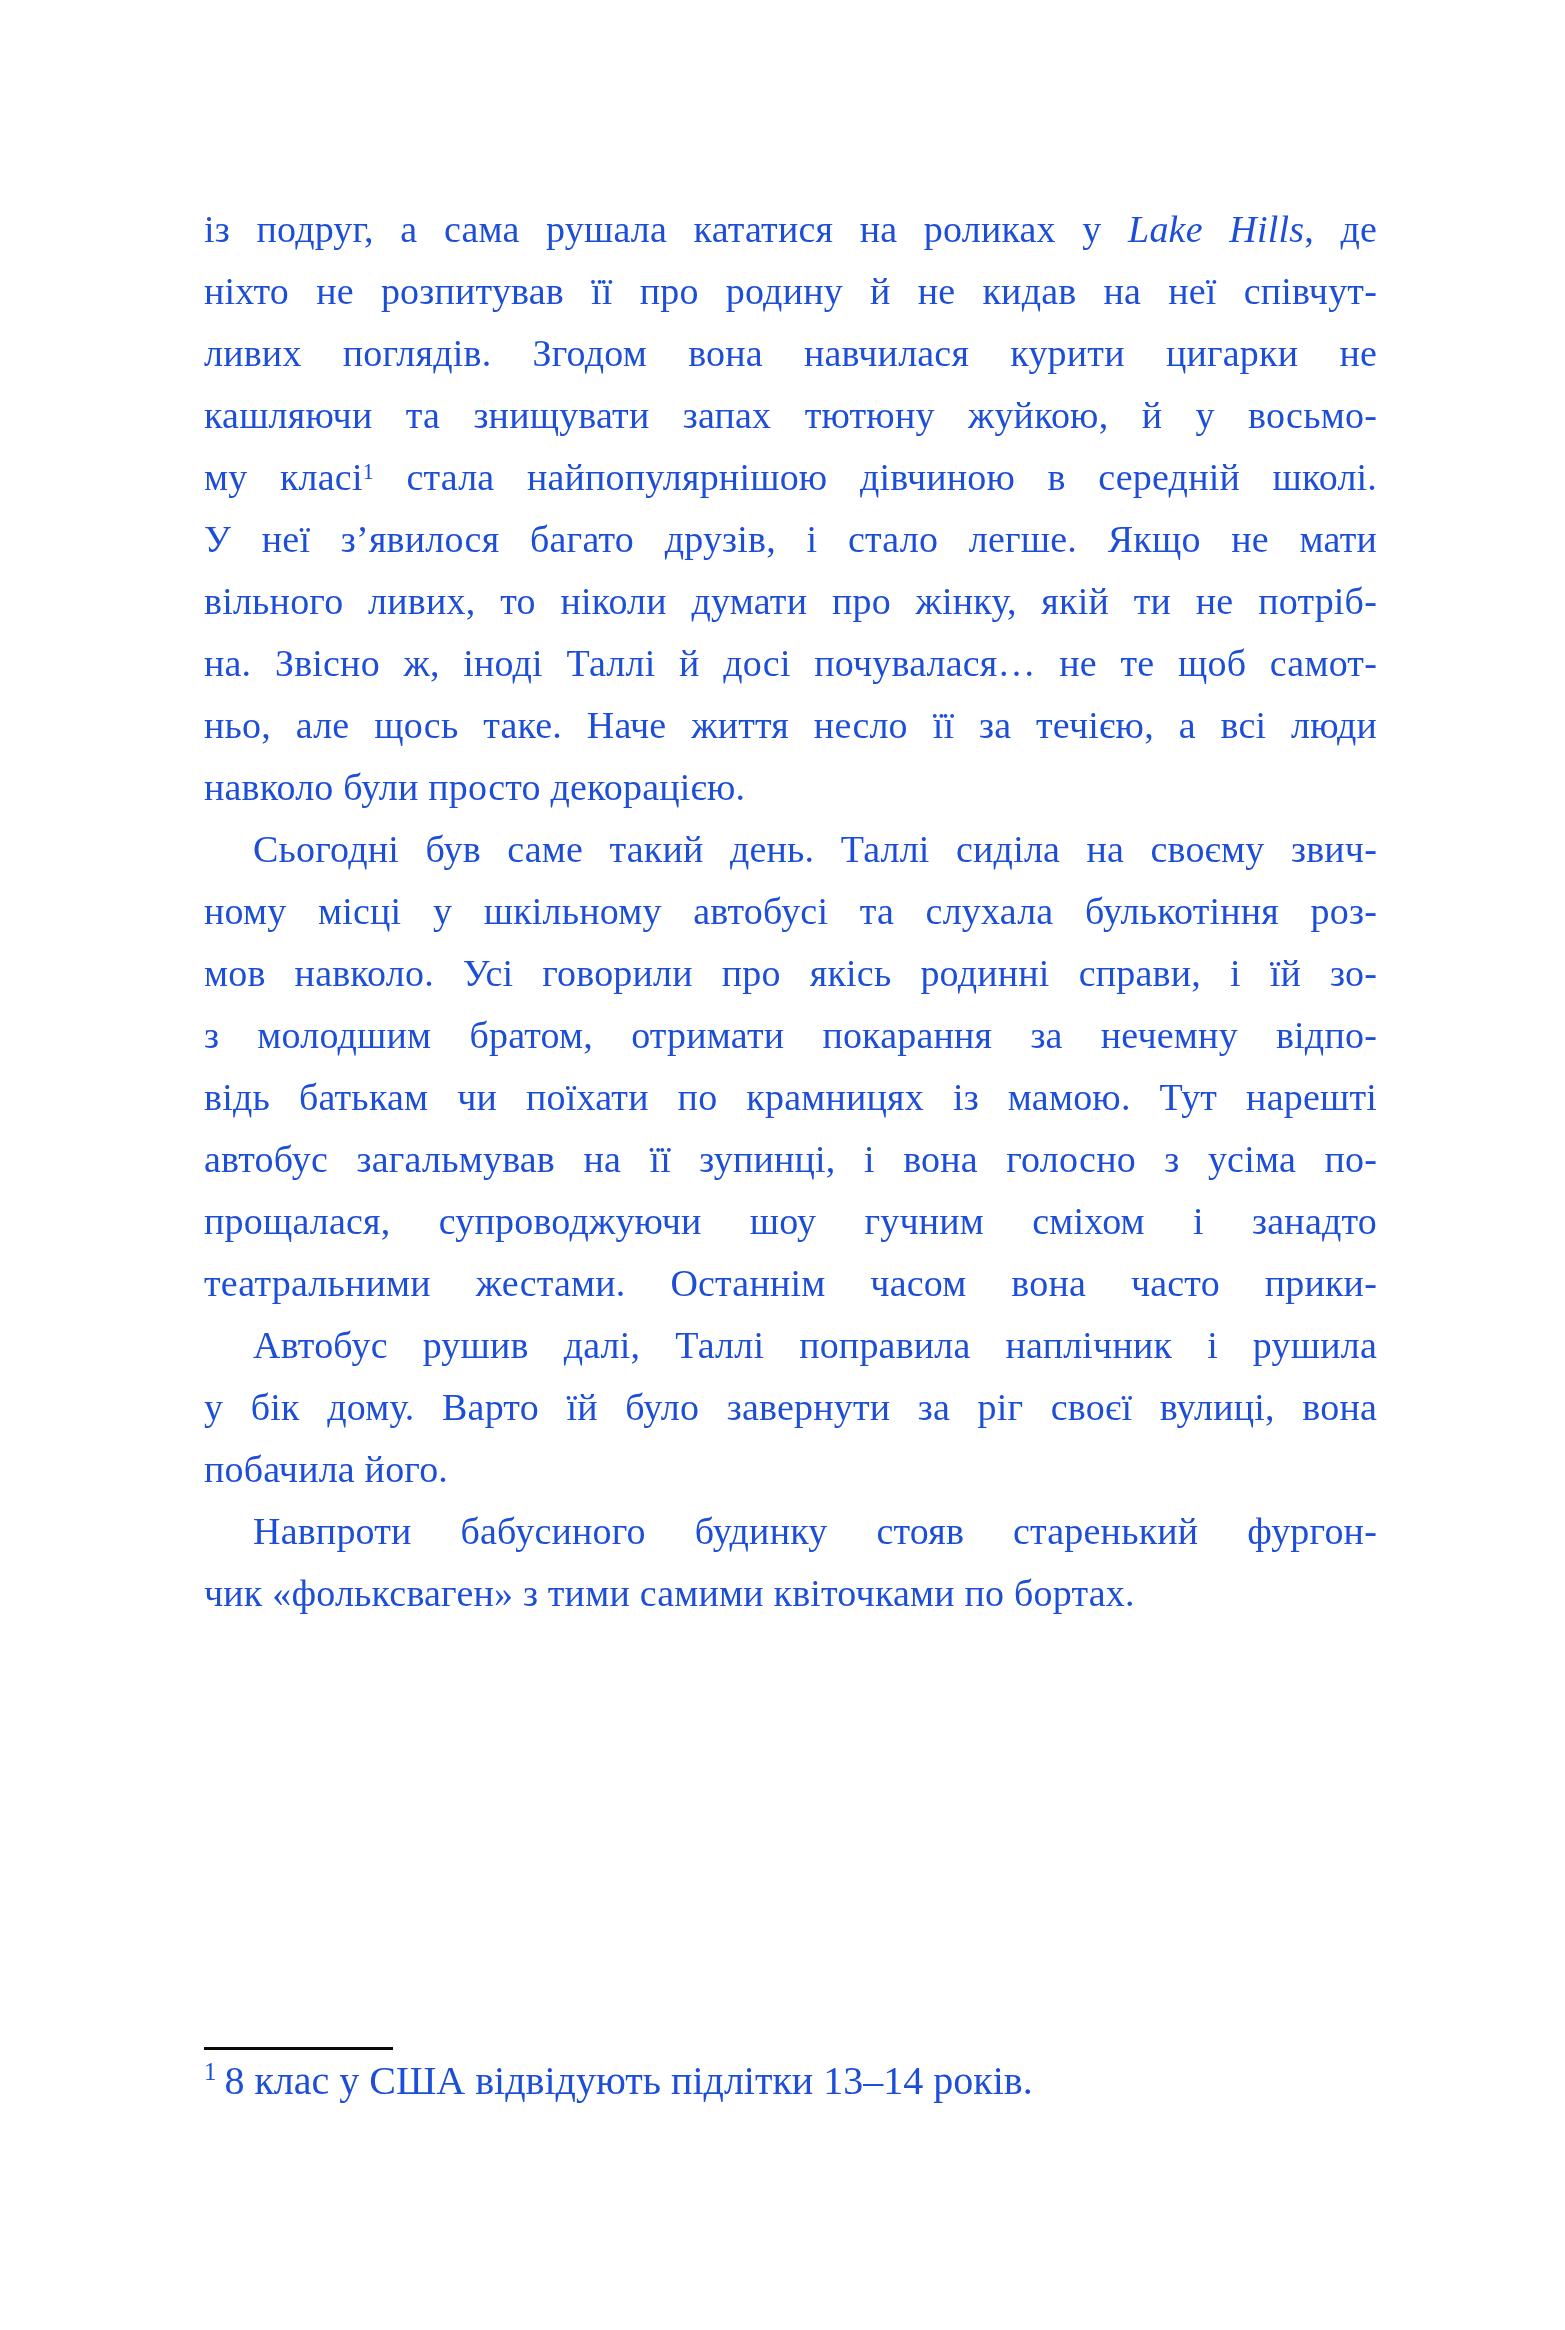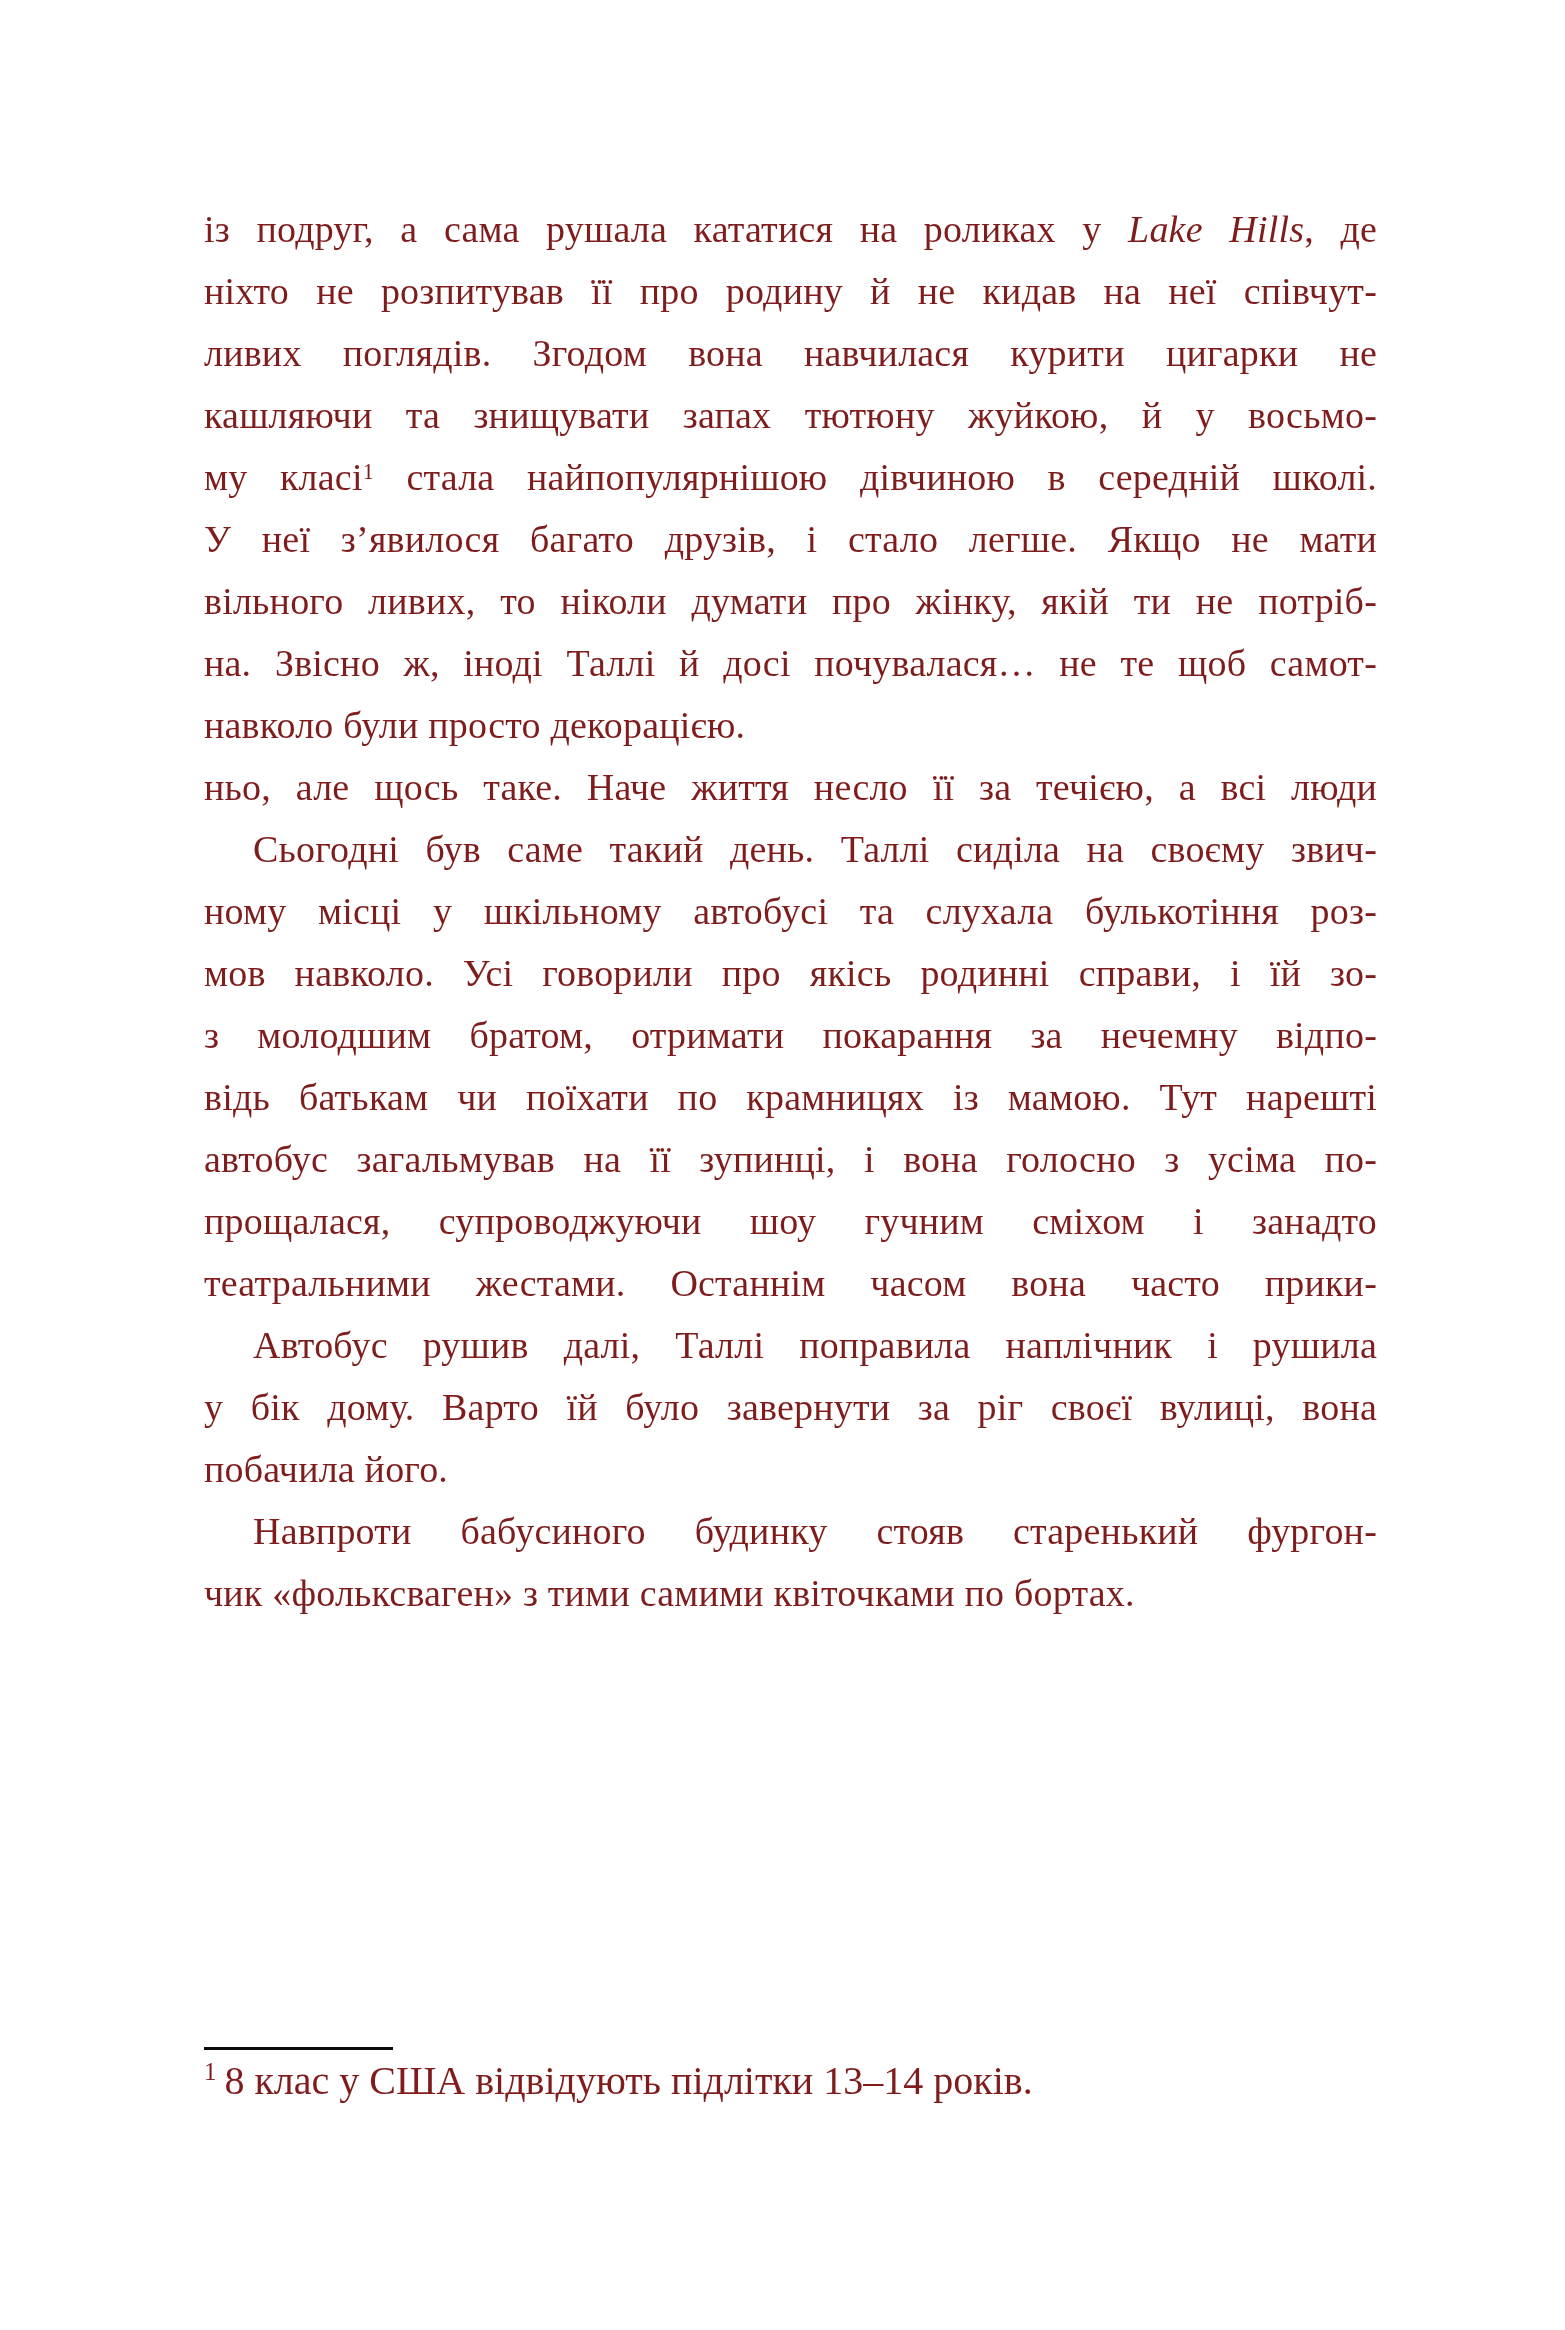--- a/index.html
+++ b/index.html
@@ -1,21 +1,21 @@
 <!DOCTYPE html>
 <html lang="uk" style="font-size:14px"><head>
 <meta charset="utf-8">
 <style>
   html, body { margin: 0; padding: 0; background: #e8e8e8; }
   .page {
     position: relative;
     width: 1566px;
     height: 2330px;
     background: #ffffff;
-    color: #7f1d1d;
+    color: #1d4ed8;
     font-family: "Liberation Serif", "DejaVu Serif", serif;
     overflow: hidden;
   }
   .text-block {
     position: absolute;
     left: 204px;
     top: 198px;
     width: 1173px;
   }
   .line {
@@ -67,22 +67,22 @@
 <div class="page">
   <main class="text-block">
       <div class="line"><span>із подруг, а сама рушала кататися на роликах у </span><span class="italic">Lake Hills</span><span>, де</span></div>
       <div class="line"><span>ніхто не розпитував її про родину й не кидав на неї співчут-</span></div>
       <div class="line"><span>ливих поглядів. Згодом вона навчилася курити цигарки не</span></div>
       <div class="line"><span>кашляючи та знищувати запах тютюну жуйкою, й у восьмо-</span></div>
       <div class="line"><span>му класі</span><sup>1</sup><span> стала найпопулярнішою дівчиною в середній школі.</span></div>
       <div class="line"><span>У неї з’явилося багато друзів, і стало легше. Якщо не мати</span></div>
       <div class="line"><span>вільного ливих, то ніколи думати про жінку, якій ти не потріб-</span></div>
       <div class="line"><span>на. Звісно ж, іноді Таллі й досі почувалася… не те щоб самот-</span></div>
+      <div class="line"><span>ньо, але щось таке. Наче життя несло її за течією, а всі люди</span></div>
       <div class="line end"><span>навколо були просто декорацією.</span></div>
-      <div class="line"><span>ньо, але щось таке. Наче життя несло її за течією, а всі люди</span></div>
       <div class="line indent"><span>Сьогодні був саме такий день. Таллі сиділа на своєму звич-</span></div>
       <div class="line"><span>ному місці у шкільному автобусі та слухала булькотіння роз-</span></div>
       <div class="line"><span>мов навколо. Усі говорили про якісь родинні справи, і їй зо-</span></div>
       <div class="line"><span>з молодшим братом, отримати покарання за нечемну відпо-</span></div>
       <div class="line"><span>відь батькам чи поїхати по крамницях із мамою. Тут нарешті</span></div>
       <div class="line"><span>автобус загальмував на її зупинці, і вона голосно з усіма по-</span></div>
       <div class="line"><span>прощалася, супроводжуючи шоу гучним сміхом і занадто</span></div>
       <div class="line"><span>театральними жестами. Останнім часом вона часто прики-</span></div>
       <div class="line indent"><span>Автобус рушив далі, Таллі поправила наплічник і рушила</span></div>
       <div class="line"><span>у бік дому. Варто їй було завернути за ріг своєї вулиці, вона</span></div>

